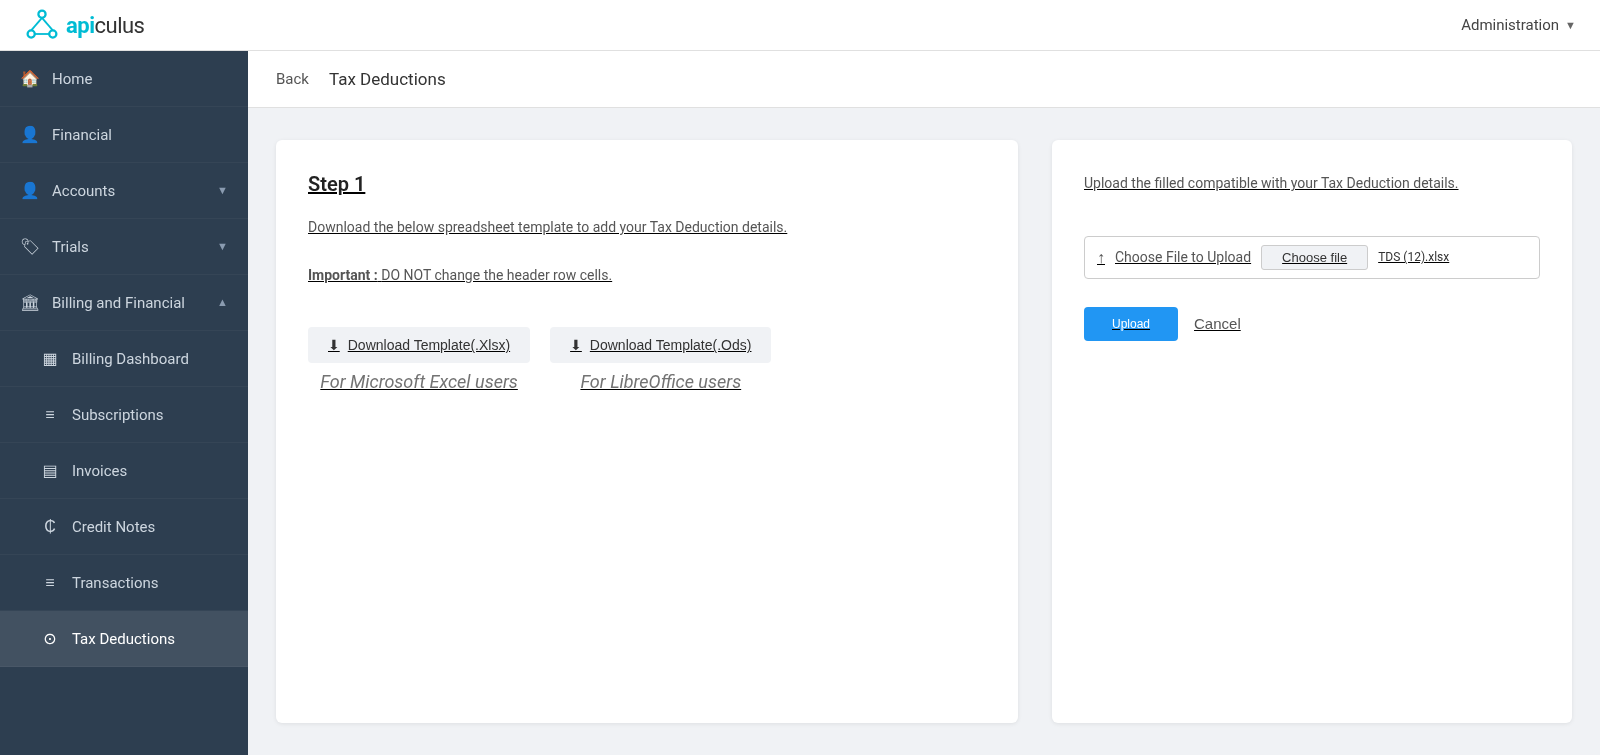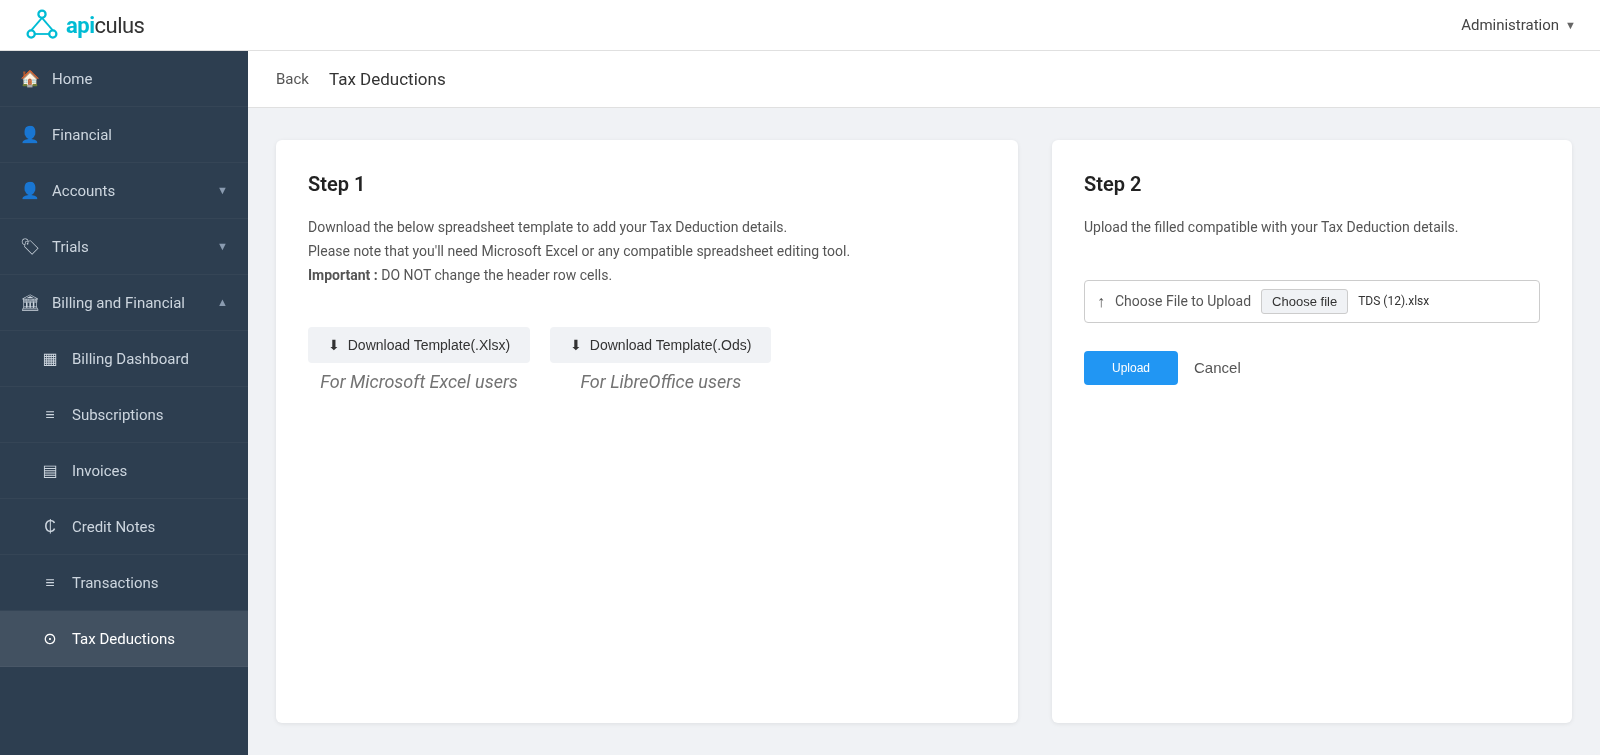--- a/index.html
+++ b/index.html
@@ -104,20 +104,21 @@
       color: #333;
       font-weight: 400;
     }
     .content-body {
       flex: 1;
       padding: 32px 28px;
       overflow-y: auto;
       background: #f0f2f5;
       display: flex;
       gap: 34px;
+      text-decoration: underline;
     }
 
     
     .card {
       background: #fff;
       border-radius: 6px;
       padding: 32px;
       box-shadow: 0 1px 4px rgba(0,0,0,0.08);
     }
     .card-step1 {
@@ -179,21 +180,21 @@
       gap: 10px;
       margin-bottom: 28px;
       font-size: 14px;
       color: #555;
     }
     .file-input-row .upload-icon { font-size: 16px; color: #555; }
     .choose-file-btn {
       background: #f0f2f5;
       border: 1px solid #ccc;
       border-radius: 3px;
-      padding: 4px 10px;
+      padding: 4px 20px;
       font-size: 13px;
       cursor: pointer;
       color: #333;
     }
     .file-name { color: #333; font-size: 12px; }
     .action-buttons {
       display: flex;
       align-items: center;
       gap: 16px;
     }
@@ -294,21 +295,21 @@
       <span class="back-link">Back</span>
       <span class="page-title">Tax Deductions</span>
     </div>
 
     <div class="content-body">
 
       <div class="card card-step1">
         <div class="step-heading">Step 1</div>
         <div class="step-desc">
           <span>Download the below spreadsheet template to add your Tax Deduction details.</span><br>
-          <span>Please note that you'll need Microsoft Excel or any compatible spreadsheet editing tool.</span><br>
+          <br>
           <span class="important">Important :</span>
           <span>DO NOT change the header row cells.</span>
         </div>
         <div class="download-buttons">
           <div class="download-btn-group">
             <button class="download-btn">
               <span>⬇</span>
               <span>Download Template(.Xlsx)</span>
             </button>
             <span class="download-btn-label">For Microsoft Excel users</span>
@@ -317,21 +318,20 @@
             <button class="download-btn">
               <span>⬇</span>
               <span>Download Template(.Ods)</span>
             </button>
             <span class="download-btn-label">For LibreOffice users</span>
           </div>
         </div>
       </div>
 
       <div class="card card-step2">
-        <div class="step-heading">Step 2</div>
         <div class="step-desc">Upload the filled compatible with your Tax Deduction details.</div>
         <div class="file-input-row">
           <span class="upload-icon">↑</span>
           <span>Choose File to Upload</span>
           <button class="choose-file-btn">Choose file</button>
           <span class="file-name">TDS (12).xlsx</span>
         </div>
         <div class="action-buttons">
           <button class="btn-upload">Upload</button>
           <button class="btn-cancel">Cancel</button>

